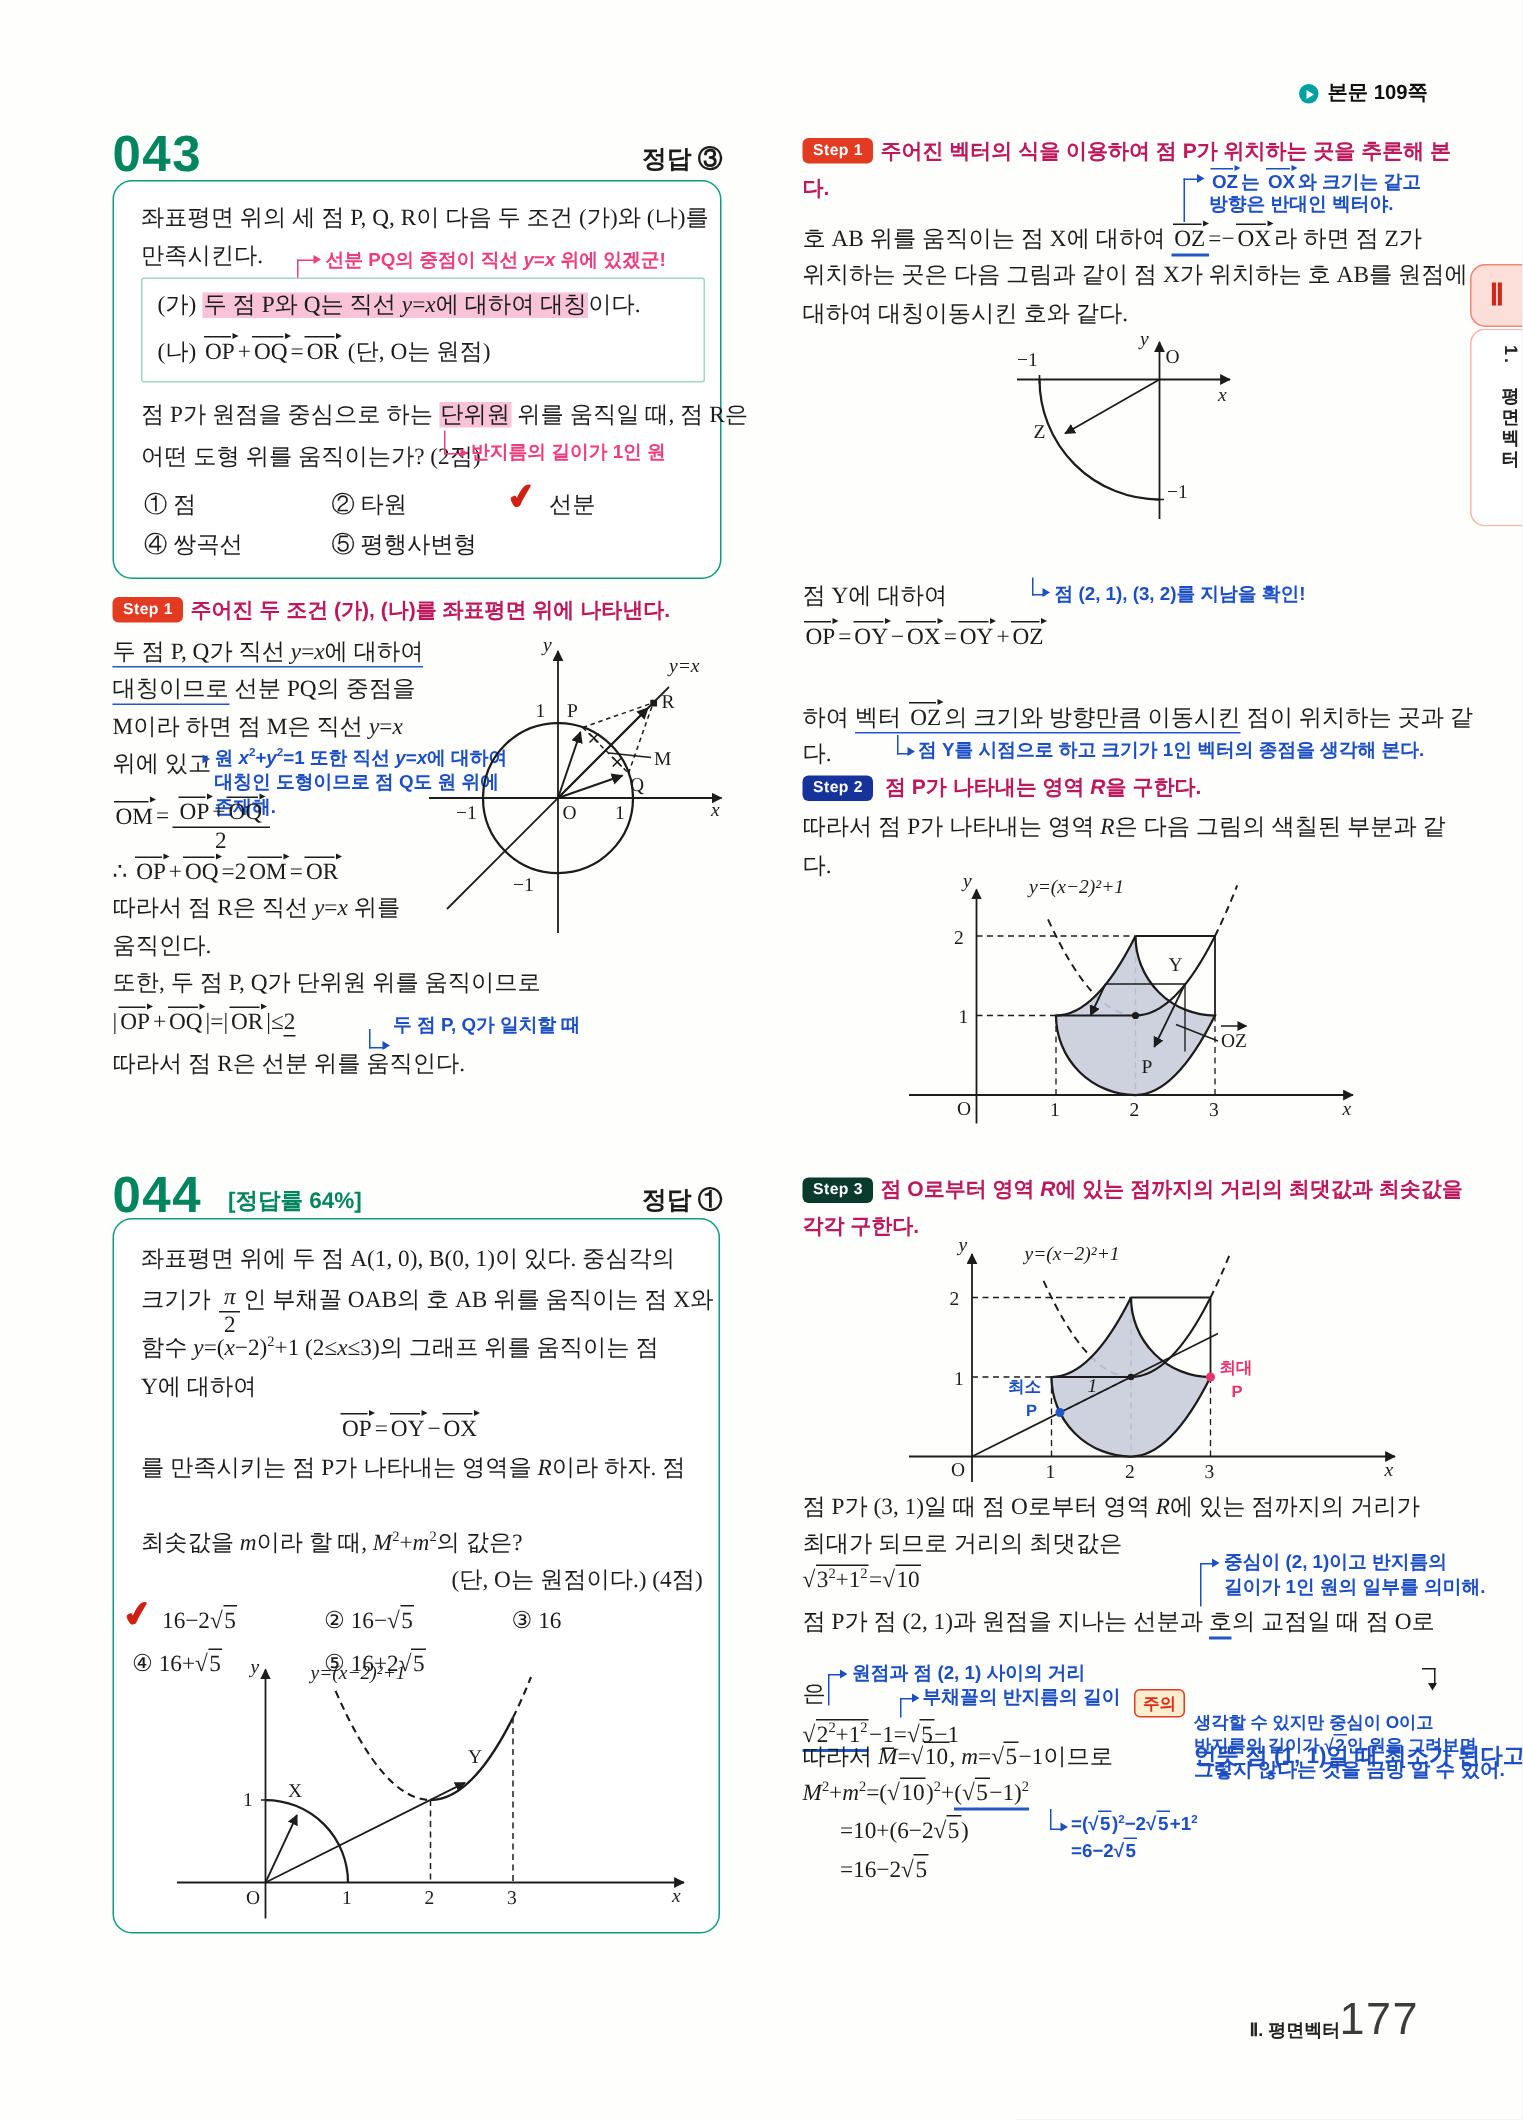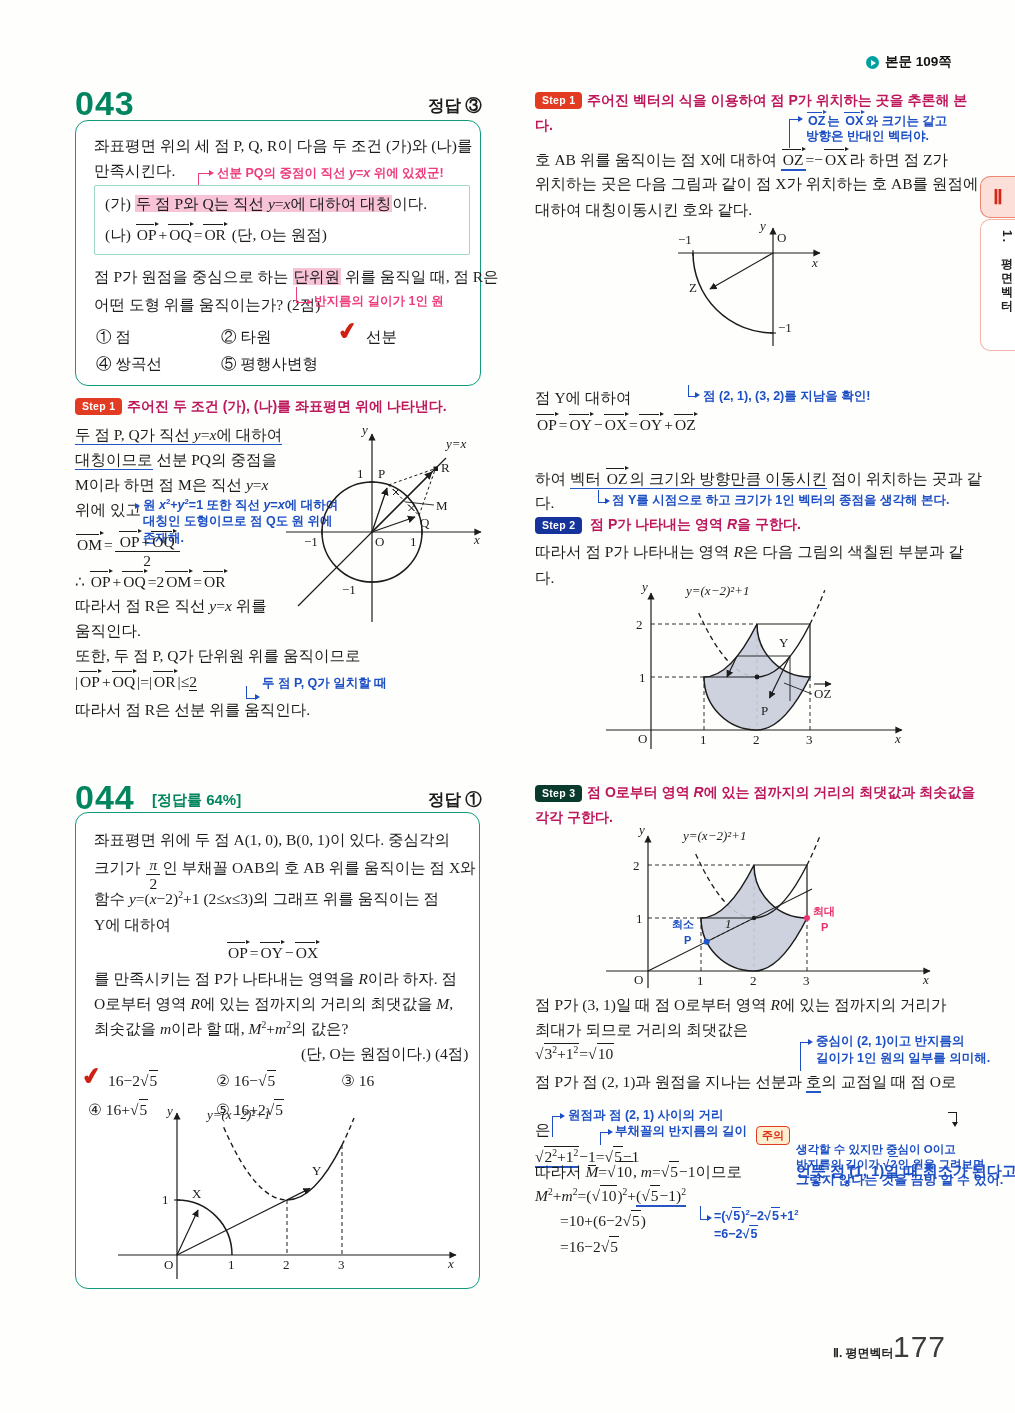--- a/index.html
+++ b/index.html
@@ -167,21 +167,20 @@
   <div class="abs rate" style="left:152px;top:791px">[정답률 64%]</div>
   <div class="abs ans" style="left:428px;top:789px">정답 ①</div>
 
   <div class="pbox" style="left:75px;top:812px;width:403px;height:475px">
     <div class="abs" style="left:18px;top:17px">좌표평면 위에 두 점 A(1, 0), B(0, 1)이 있다. 중심각의</div>
     <div class="abs" style="left:18px;top:43px">크기가 <span class="frac"><span class="fn"><i>π</i></span><span class="fd">2</span></span>인 부채꼴 OAB의 호 AB 위를 움직이는 점 X와</div>
     <div class="abs" style="left:18px;top:76px">함수 <i>y</i>=(<i>x</i>−2)<sup>2</sup>+1 (2≤<i>x</i>≤3)의 그래프 위를 움직이는 점</div>
     <div class="abs" style="left:18px;top:102px">Y에 대하여</div>
     <div class="abs" style="left:150px;top:128px"><span class="v">OP</span>=<span class="v">OY</span>−<span class="v">OX</span></div>
     <div class="abs" style="left:18px;top:156px">를 만족시키는 점 P가 나타내는 영역을 <i>R</i>이라 하자. 점</div>
-    <div class="abs" style="left:18px;top:181px">O로부터 영역 <i>R</i>에 있는 점까지의 거리의 최댓값을 <i>M</i>,</div>
     <div class="abs" style="left:18px;top:206px">최솟값을 <i>m</i>이라 할 때, <i>M</i><sup>2</sup>+<i>m</i><sup>2</sup>의 값은?</div>
     <div class="abs" style="left:225px;top:231px">(단, O는 원점이다.) (4점)</div>
 
     <div class="check" style="left:6px;top:250px">✔</div>
     <div class="abs" style="left:32px;top:258px">16−2<span class="sq">√<span class="rd">5</span></span></div>
     <div class="abs" style="left:140px;top:258px">② 16−<span class="sq">√<span class="rd">5</span></span></div>
     <div class="abs" style="left:265px;top:258px">③ 16</div>
     <div class="abs" style="left:12px;top:287px">④ 16+<span class="sq">√<span class="rd">5</span></span></div>
     <div class="abs" style="left:140px;top:287px">⑤ 16+2<span class="sq">√<span class="rd">5</span></span></div>
 

